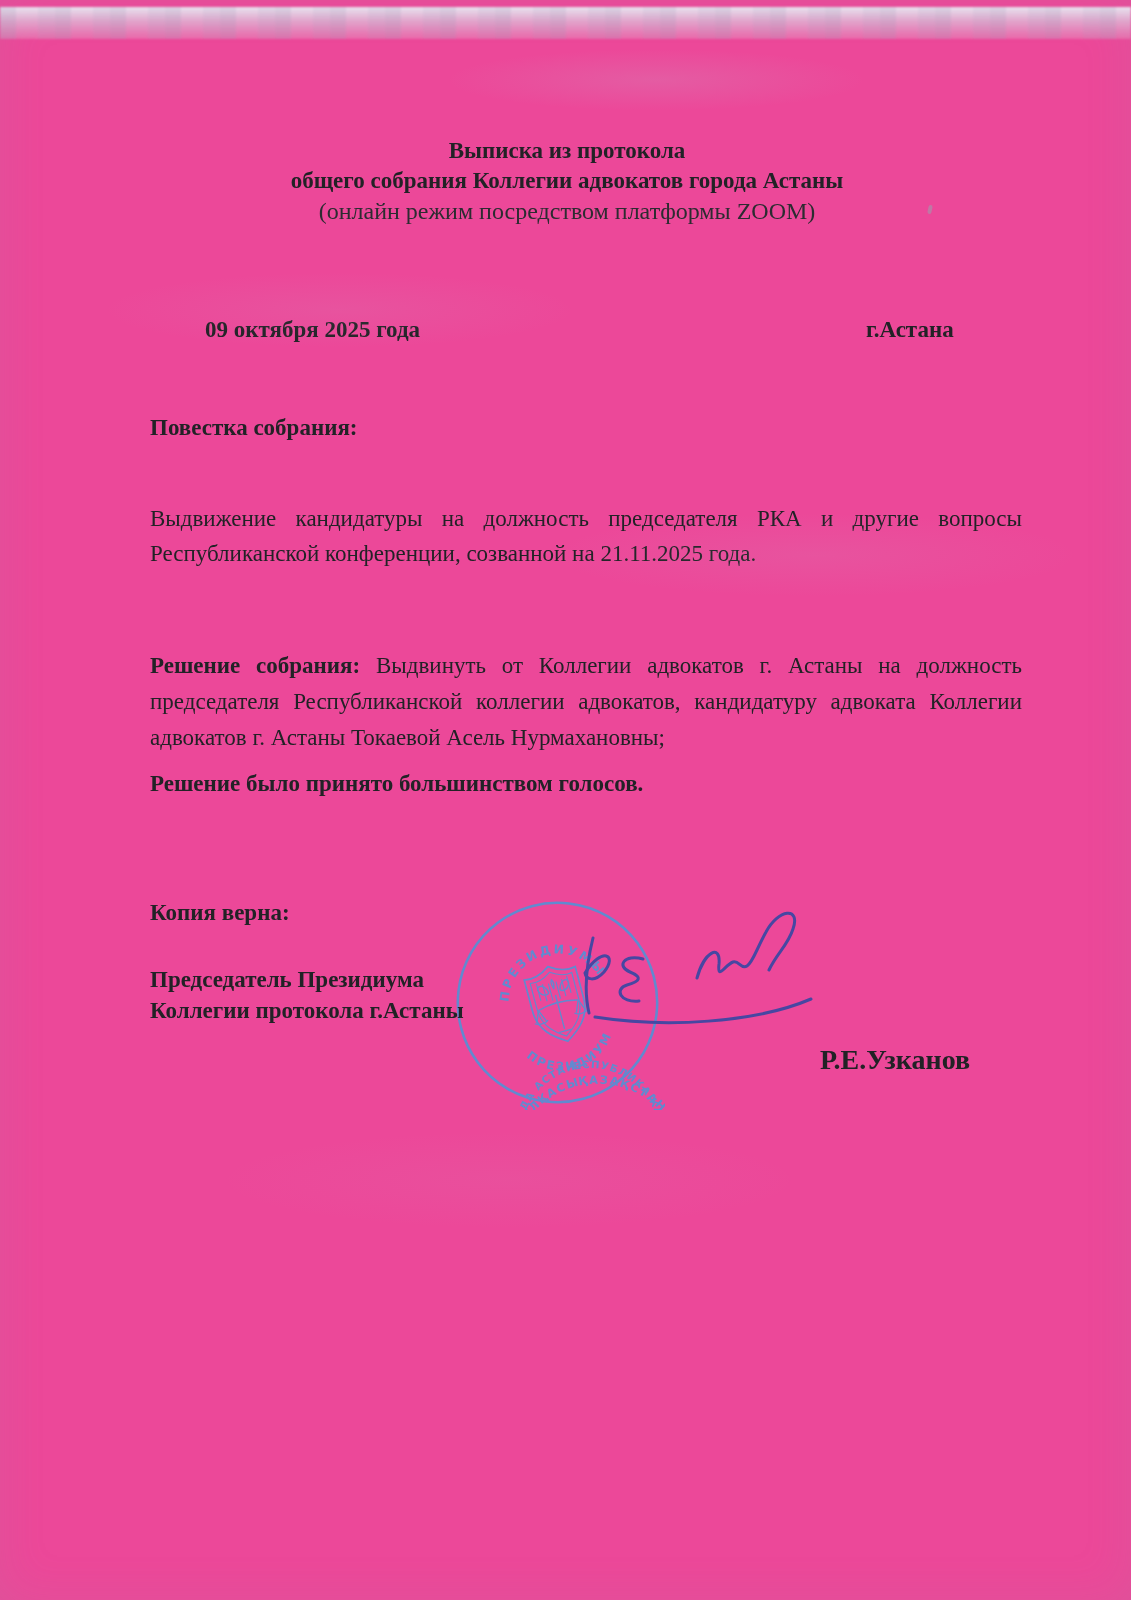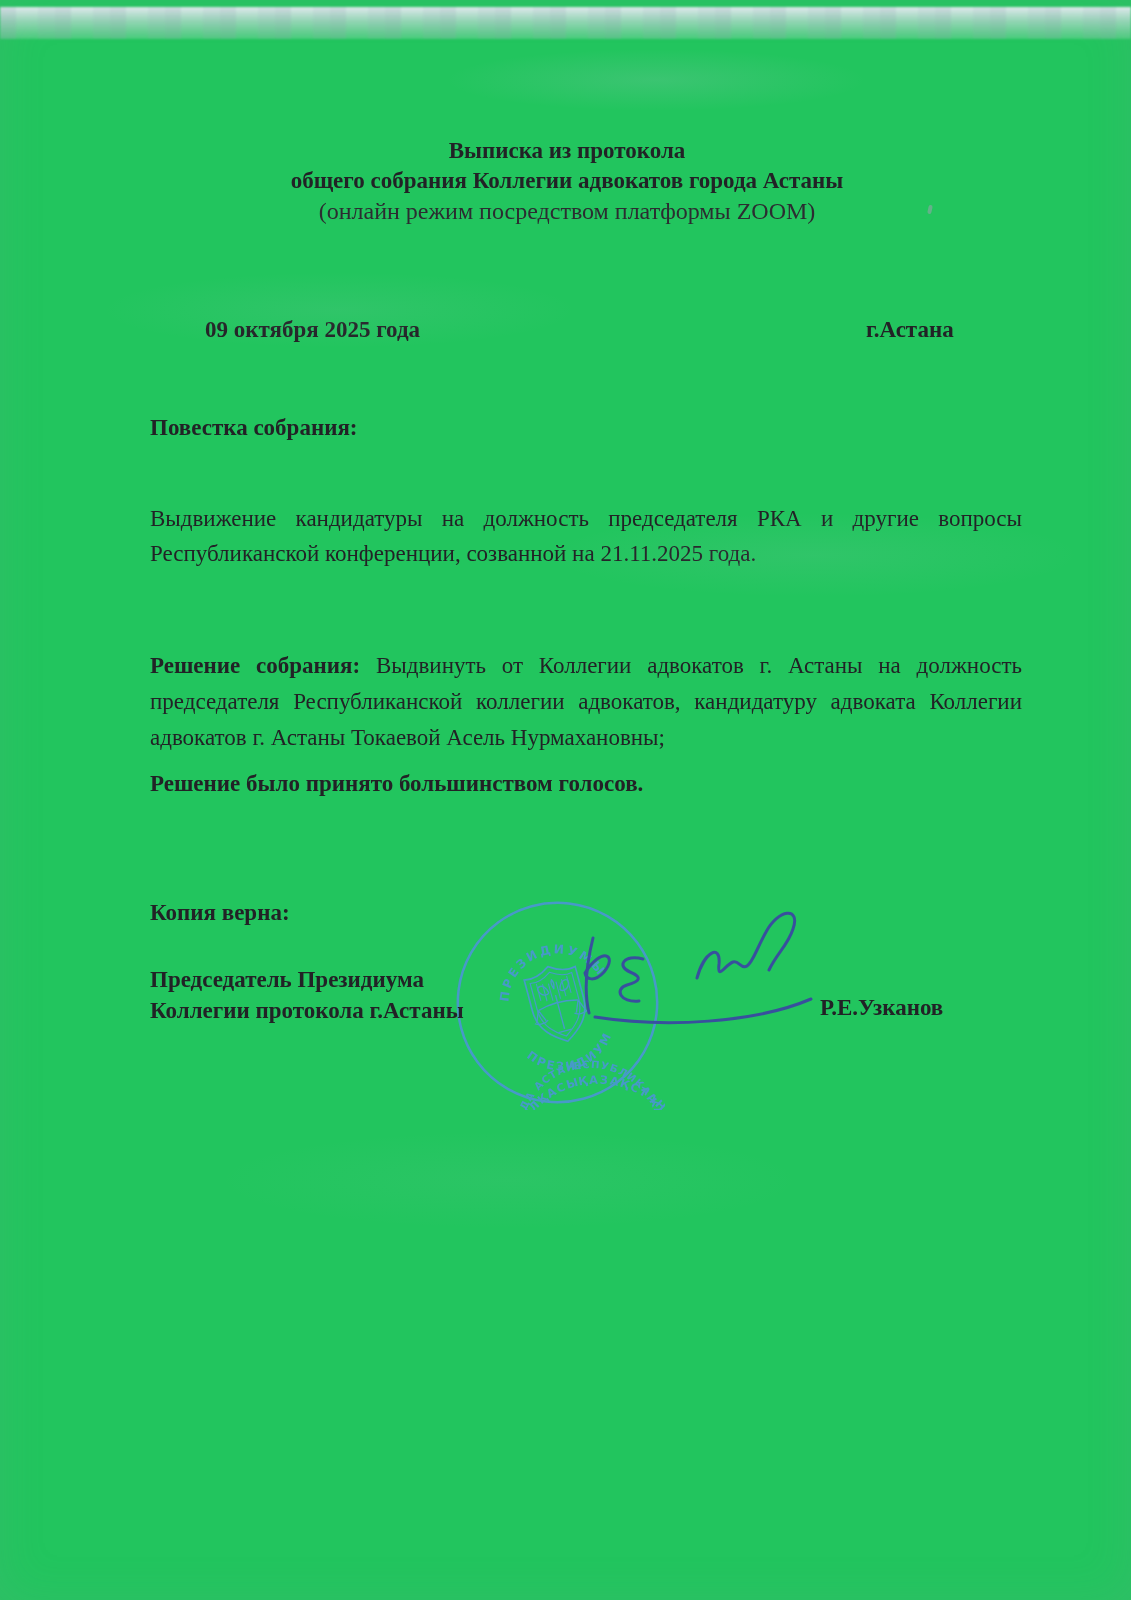--- a/index.html
+++ b/index.html
@@ -1,20 +1,20 @@
 <!DOCTYPE html>
 <html><head>
 <meta charset="utf-8">
 <style>
   html,body{margin:0;padding:0;background:#e9e9ec;}
   .page{
     position:relative;
     width:1131px;height:1600px;
     margin:0 auto;
-    background:#22c55e;
+    background:#ec4899;
     overflow:hidden;
     font-family:"Liberation Serif", serif;
     color:#222226;
     box-shadow:inset 0 0 48px rgba(140,146,165,0.14);
   }
   .page::after{
     content:"";position:absolute;inset:0;pointer-events:none;
     background:
       radial-gradient(300px 44px at 58% 80px, rgba(188,194,214,0.16), transparent 70%),
       radial-gradient(340px 54px at 30% 310px, rgba(188,194,214,0.09), transparent 70%),
@@ -43,21 +43,21 @@
     left:150px;top:501px;width:872px;margin:0;
     font-size:23px;line-height:35px;text-align:justify;
   }
   .decision-par{
     left:150px;top:648px;width:872px;margin:0;
     font-size:23px;line-height:36px;text-align:justify;
   }
   .vote-line{left:150px;top:771px;font-size:23px;font-weight:bold;}
   .copy-note{left:150px;top:900px;font-size:23px;font-weight:bold;}
   .signer-block{left:150px;top:964px;font-size:23px;font-weight:bold;line-height:31px;z-index:3;}
-  .signer-name{left:820px;top:995px;font-size:23px;font-weight:bold;z-index:3;}
+  .signer-name{left:820px;top:1044px;font-size:28px;font-weight:bold;z-index:3;}
   .stamp{left:450px;top:895px;z-index:2;opacity:0.92;}
   .signature{left:555px;top:880px;z-index:4;}
   .speck{left:928px;top:205px;width:4px;height:9px;background:#9aa0ae;border-radius:2px;transform:rotate(12deg);opacity:.55;}
 </style>
 </head>
 <body>
 
 <div class="page">
 
   <div class="scan-band"></div>

